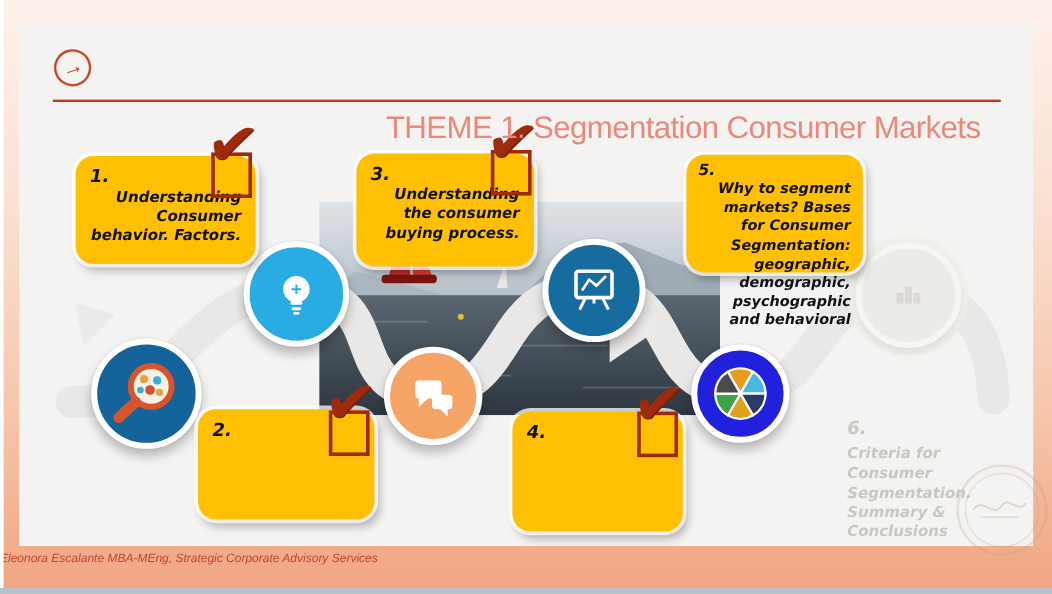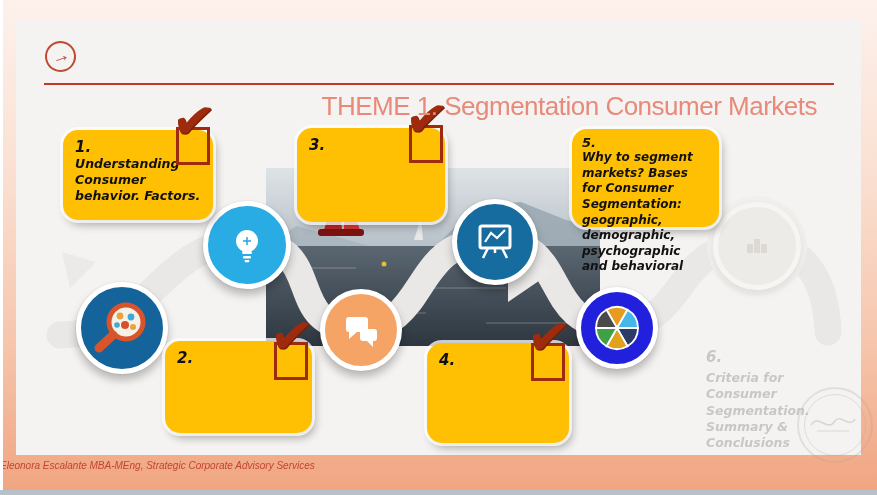--- a/index.html
+++ b/index.html
@@ -36,21 +36,21 @@
   .m-pie{left:576px;top:287px;width:72px;height:72px;background:#2121dd;}
   .m-ghost{left:713px;top:202px;width:78px;height:78px;background:#ecebe8;border-color:#f6f5f3;
            box-shadow:0 4px 8px rgba(0,0,0,.07),0 0 0 6px #f0efec;}
 
   
   .callout{position:absolute;background:#ffc003;border-radius:15px;z-index:6;
            box-shadow:0 0 0 3px rgba(255,255,255,.75),3px 5px 8px rgba(0,0,0,.3);
            padding:9px 12px;color:#111;
            font-family:"DejaVu Sans",sans-serif;font-style:italic;font-weight:bold;}
   .callout .num{font-size:15px;line-height:1.1;}
-  .callout .txt{font-size:12.5px;line-height:1.28;}
+  .callout .txt{font-size:12.5px;line-height:1.28;text-align:right;}
   .box1{left:63px;top:130px;width:126px;height:72px;}
   .box2{left:165px;top:341px;width:123px;height:74px;}
   .box3{left:297px;top:128px;width:124px;height:76px;}
   .box4{left:427px;top:343px;width:118px;height:82px;}
   .box5{left:572px;top:129px;width:127px;height:84px;padding:7px 10px;}
   .box5 .num{font-size:13px;}
   .box5 .txt{font-size:12px;line-height:1.3;}
 
   
   .ghost-step{position:absolute;left:706px;top:348px;width:150px;z-index:3;
@@ -191,20 +191,21 @@
 
   <div class="callout box1">
     <div class="num">1.</div>
     <div class="txt">Understanding Consumer behavior. Factors.</div>
   </div>
   <div class="callout box2">
     <div class="num">2.</div>
   </div>
   <div class="callout box3">
     <div class="num">3.</div>
+    <div class="txt">Understanding the consumer buying process.</div>
   </div>
   <div class="callout box4">
     <div class="num">4.</div>
   </div>
   <div class="callout box5">
     <div class="num">5.</div>
     <div class="txt">Why to segment markets? Bases for Consumer Segmentation: geographic, demographic, psychographic and behavioral</div>
   </div>
 
   <div class="ghost-step">

